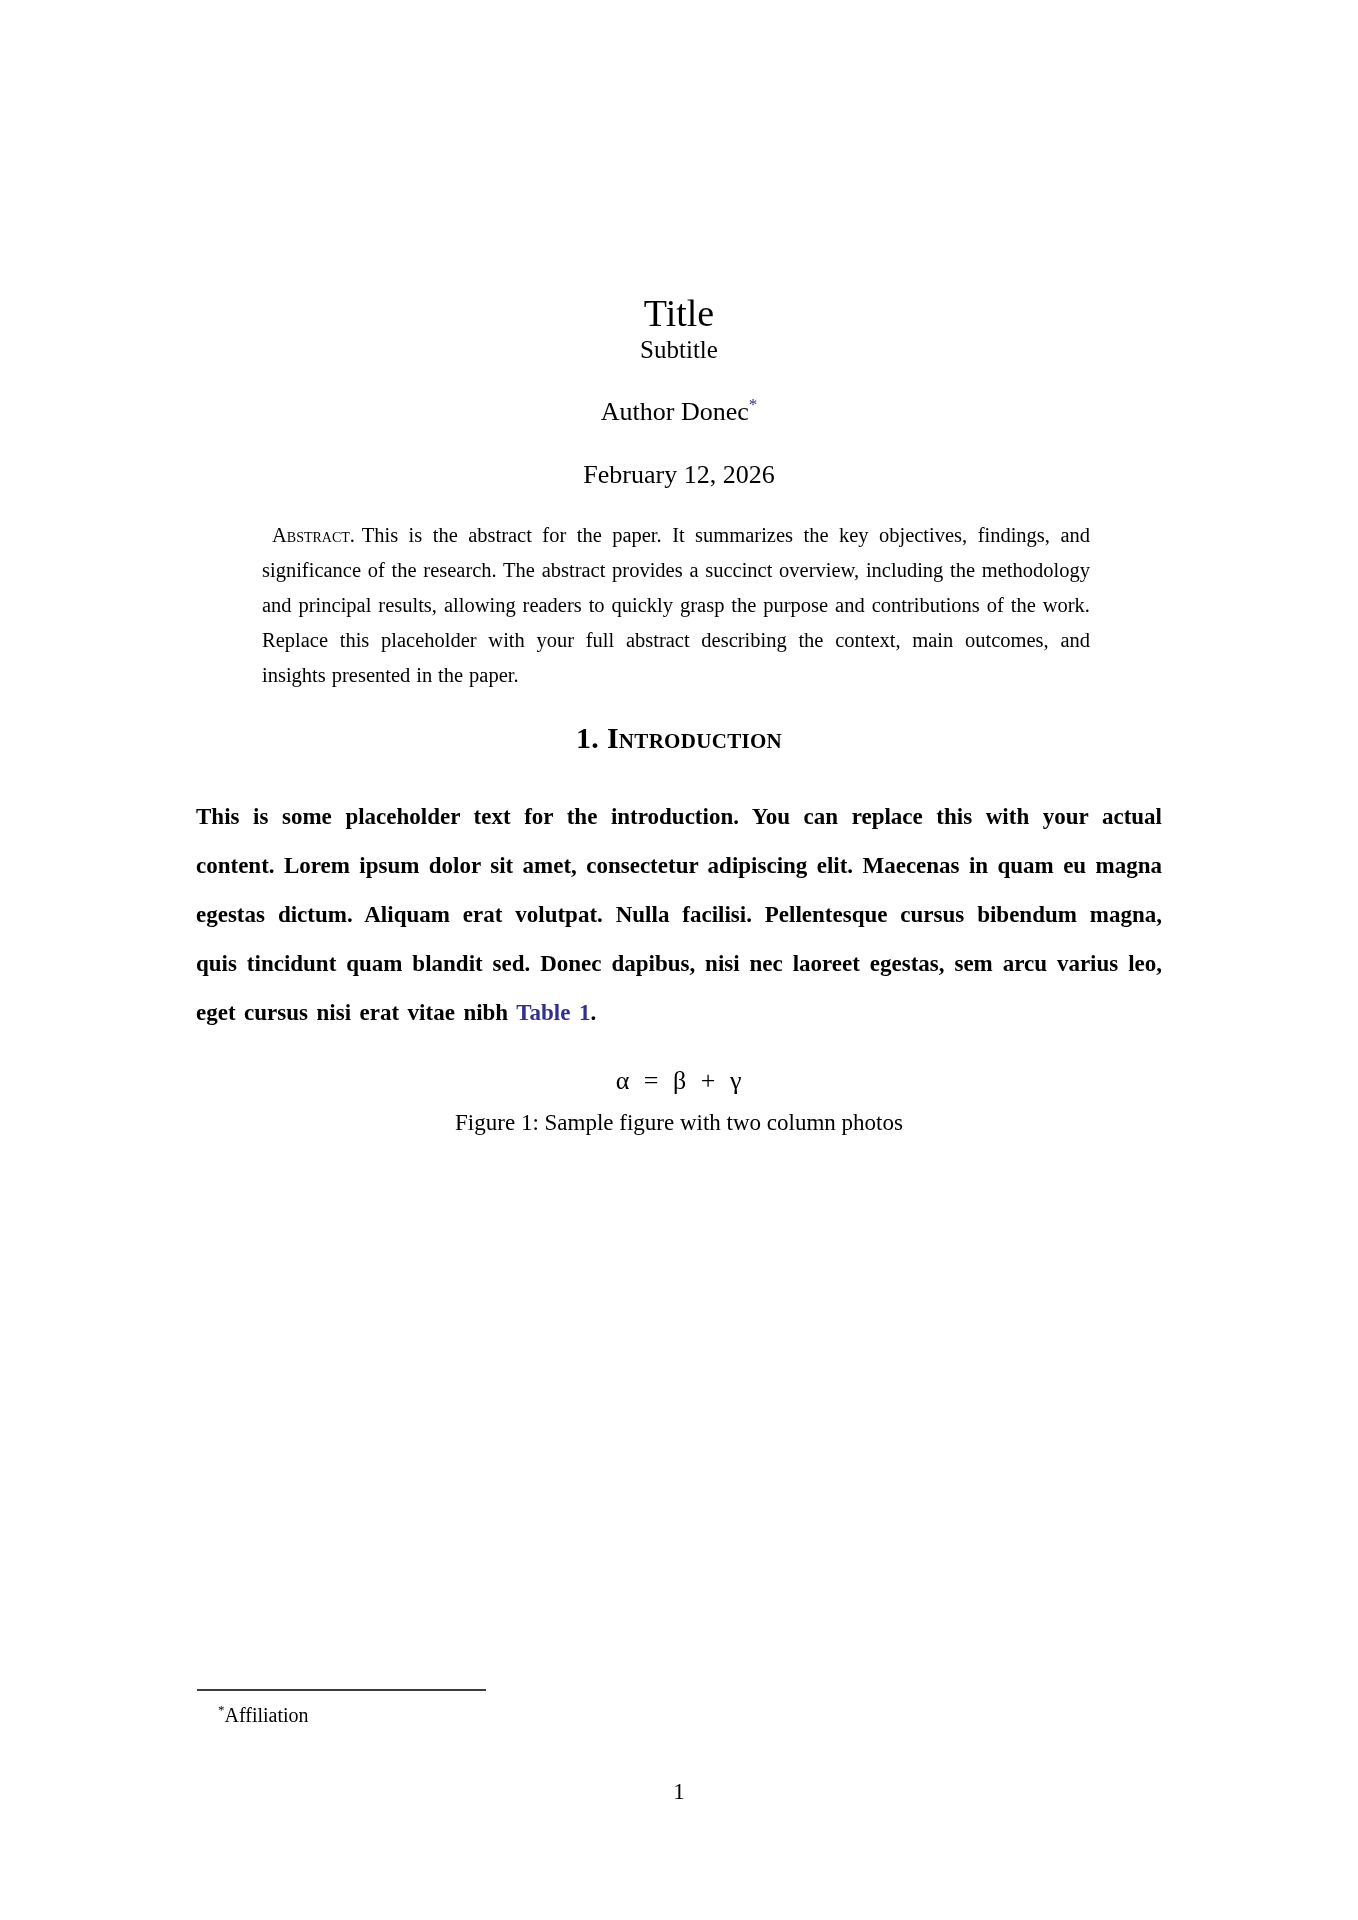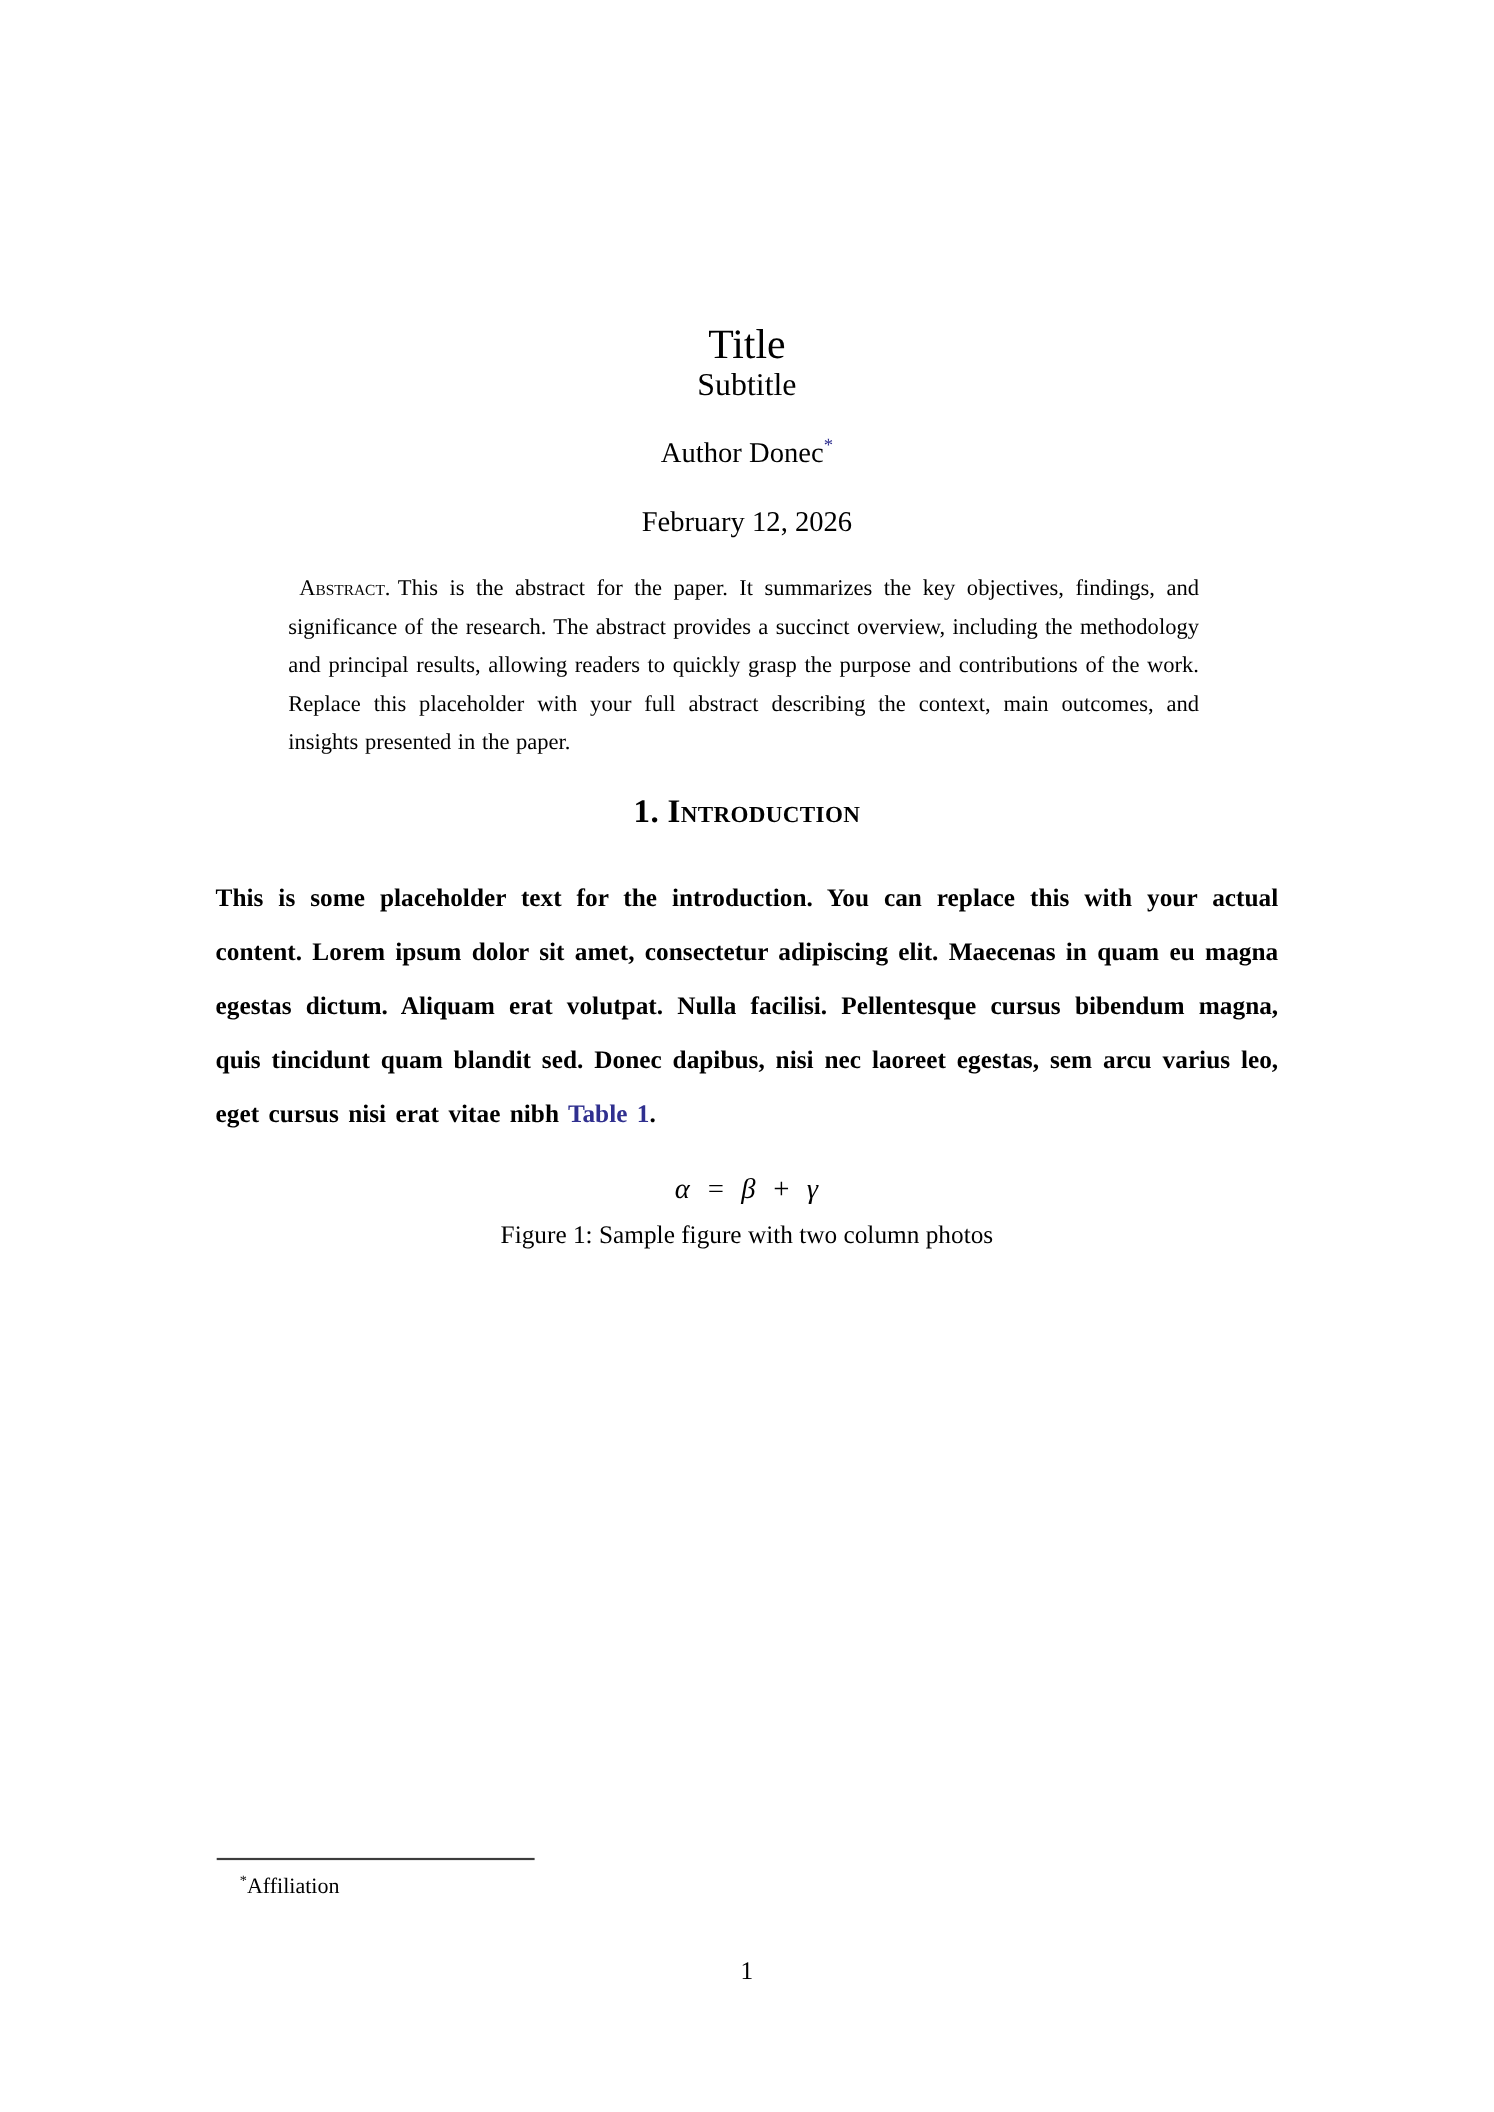--- a/index.html
+++ b/index.html
@@ -10,21 +10,21 @@
     height: 1920px;
     background: #ffffff;
     color: #000000;
     font-family: "Liberation Serif", "DejaVu Serif", serif;
     overflow: hidden;
   }
   .centered { left: 0; width: 1358px; text-align: center; }
   .abs { position: absolute; }
 
   .doc-title   { top: 291px; font-size: 38px; line-height: 44px; }
-  .doc-subtitle{ top: 332px; font-size: 29px; line-height: 36px; }
+  .doc-subtitle{ top: 332px; font-size: 25px; line-height: 36px; }
   .doc-author  { top: 396px; font-size: 26px; line-height: 32px; }
   .author-mark { color: #30308f; font-size: 17px; vertical-align: super; line-height: 0; }
   .doc-date    { top: 459px; font-size: 26px; line-height: 32px; }
 
   .abstract {
     top: 518px; left: 262px; width: 828px;
     font-size: 20.5px; line-height: 35px;
     text-align: justify; text-indent: 10px;
     word-spacing: 0.04em;
   }
@@ -37,21 +37,21 @@
 
   .intro {
     top: 792px; left: 196px; width: 966px;
     font-size: 23px; line-height: 49px;
     text-align: justify; word-spacing: 0.12em; font-weight: bold;
   }
   .doc-link { color: #30308f; text-decoration: none; cursor: pointer; }
 
   .equation {
     top: 1064px; font-size: 26px; line-height: 34px;
-    font-style: italic; word-spacing: 0.25em; letter-spacing: 0.03em;
+    word-spacing: 0.25em; letter-spacing: 0.03em;
   }
 
   .fig-caption { top: 1108px; font-size: 23px; line-height: 30px; }
 
   .footnote-rule {
     top: 1689px; left: 197px; width: 289px; height: 2px;
     background: #3d3d3d;
   }
   .footnote {
     top: 1702px; left: 197px; width: 966px;

